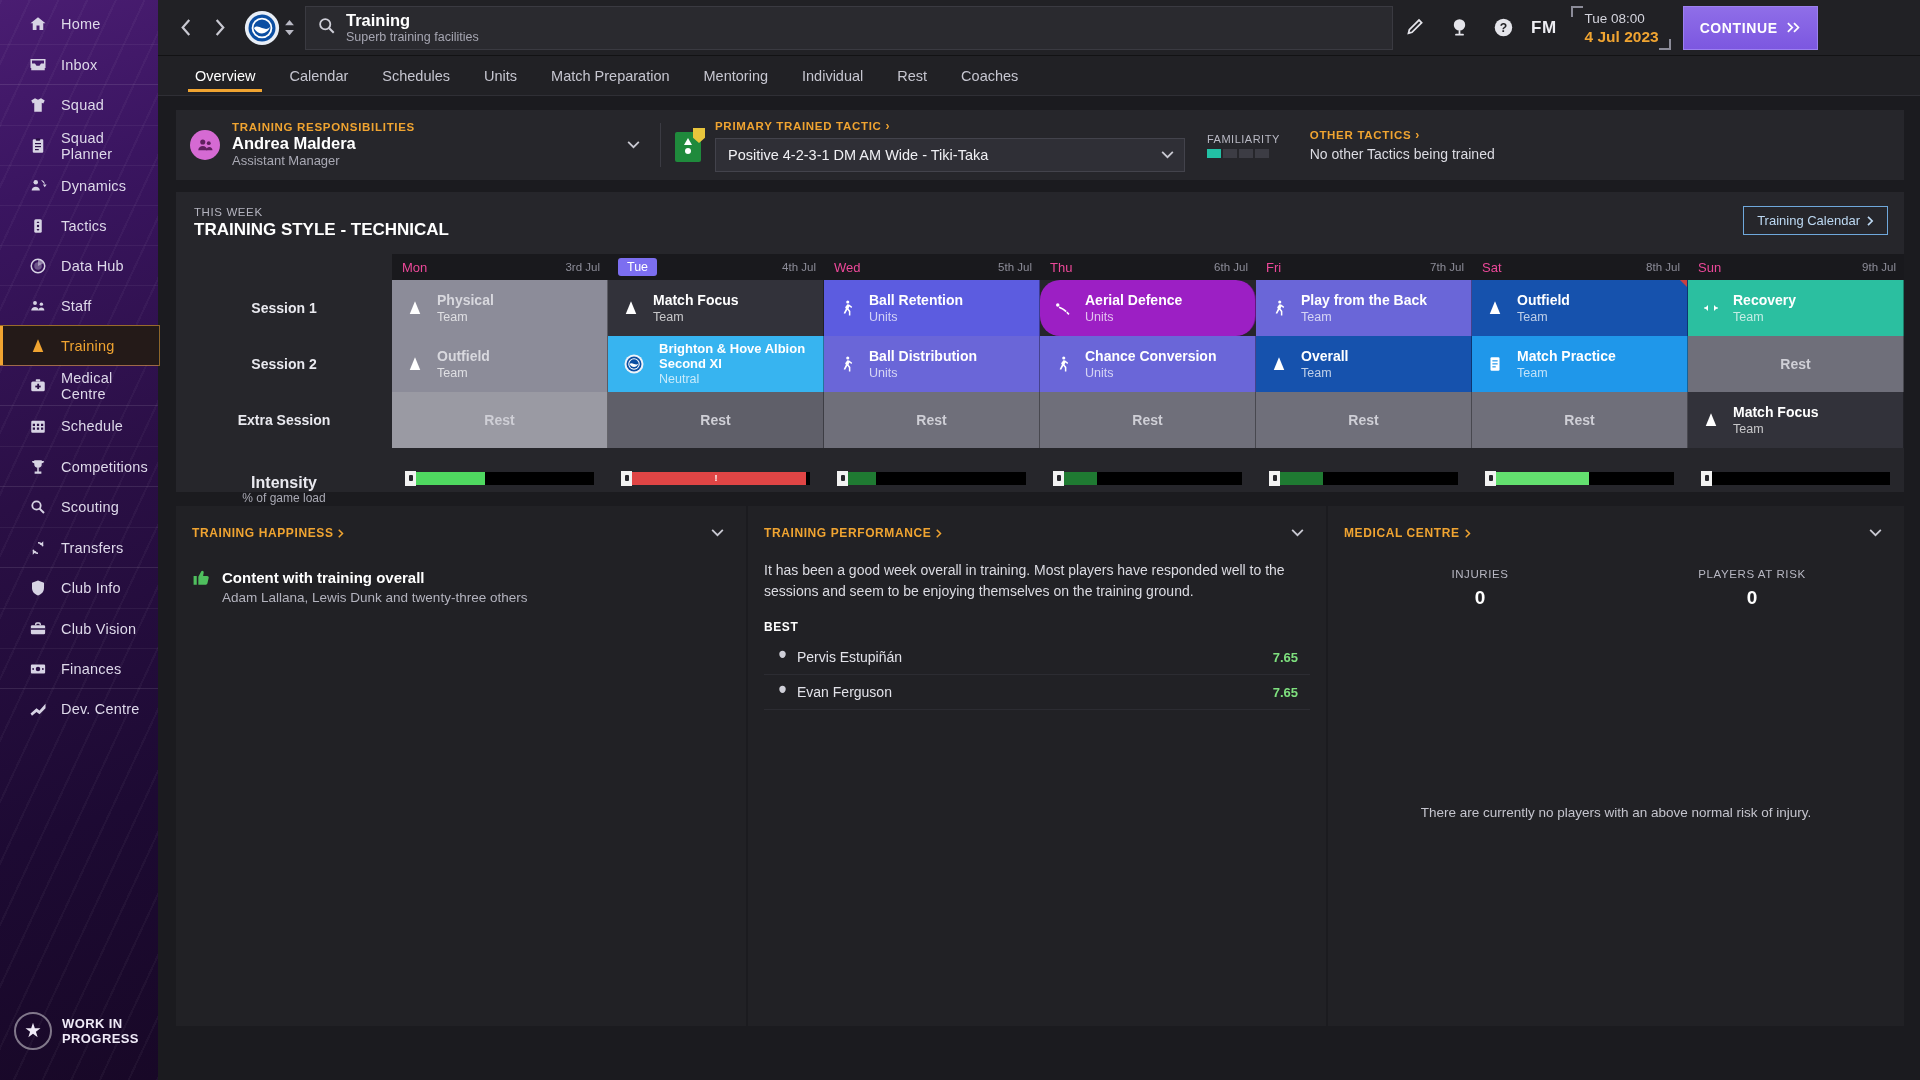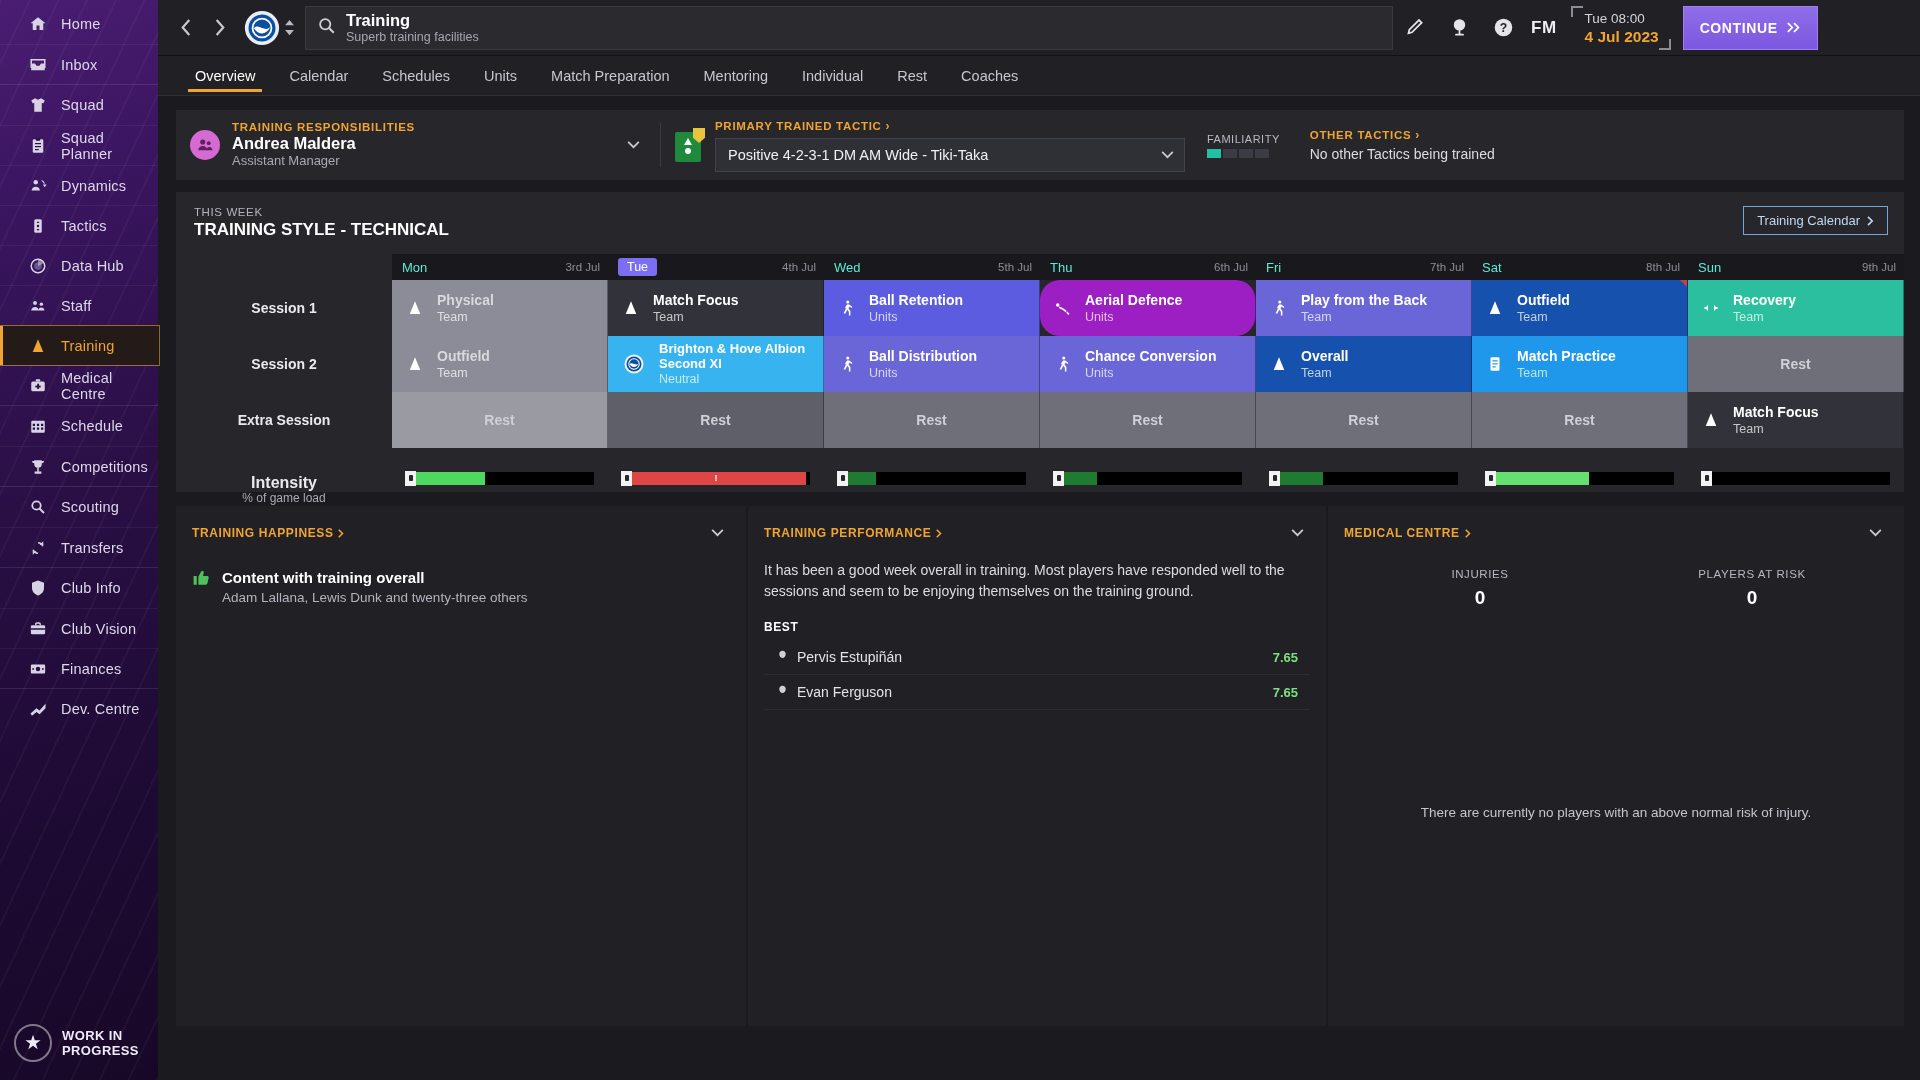--- a/index.html
+++ b/index.html
@@ -39,21 +39,21 @@
   .nav-item.active .lbl { color: #f0a431; }
   .nav-item.active .ic svg { fill: #f0a431; }
   .nav-item.active::before{
     content:""; position:absolute; left:0; top:0; bottom:0; width:3px; background:#f0a431;
   }
   .nav-item.active::after{
     content:""; position:absolute; left:0; right:-2px; top:-1px; bottom:-1px;
     border:1px solid rgba(240,164,49,0.55); pointer-events:none;
   }
   #wip {
-    position: absolute; bottom: 18px; left: 14px;
+    position: absolute; bottom: 30px; left: 14px;
     display: flex; align-items: center; gap: 10px;
   }
   #wip .circ {
     width: 38px; height: 38px; border-radius: 50%;
     border: 2px solid rgba(255,255,255,0.45);
     display:flex; align-items:center; justify-content:center;
   }
   #wip .circ svg { width: 20px; height: 20px; fill: #efeaf7; }
   #wip .txt { font-size: 13px; font-weight: bold; line-height: 15px; color: #efeaf7; letter-spacing:.4px;}
 
@@ -151,21 +151,21 @@
   #tpanel .ts { font-size:17px; font-weight:bold; color:#fff; margin-top:2px;}
   #calbtn {
     border:1px solid #6fa8dc; color:#bcd8f2; font-size:13px; padding:6px 13px;
     display:flex;align-items:center;gap:7px;cursor:pointer;
   }
   #calbtn svg{width:7px;height:10px;fill:#bcd8f2;}
 
   
   #grid { margin-top: 14px; display:grid; grid-template-columns: 216px repeat(7, 1fr); }
   .dayhdr { background:#19191d; height:26px; display:flex; align-items:center; justify-content:space-between; padding:0 8px 0 10px;}
-  .dayhdr .dn { font-size:13px; color:#5eead4; }
+  .dayhdr .dn { font-size:13px; color:#ec4899; }
   .dayhdr .dd { font-size:11.5px; color:#8d8d99; }
   .dayhdr .dn.today { background:#7c6ef0; color:#fff; padding:2px 9px; border-radius:3px; font-size:12.5px;}
   .rowlbl { display:flex; align-items:center; justify-content:center; font-size:14px; font-weight:bold; color:#e9e9ef; background:#26262b;}
   .cell { height:56px; display:flex; align-items:center; gap:9px; padding-left:10px; border-right:1px solid rgba(0,0,0,0.35); position:relative;}
   .cell .cic { width:26px; flex:0 0 26px; display:flex; align-items:center; justify-content:center;}
   .cell .cic svg{ width:18px;height:20px; }
   .cell .ct { font-size:14px; font-weight:bold; color:#fff; line-height:17px;}
   .cell .cs { font-size:12.5px; color:rgba(255,255,255,0.72); line-height:16px;}
   .cell.dim .ct { color:#d8d8de; }
   .cell.rest { justify-content:center; padding-left:0; }

